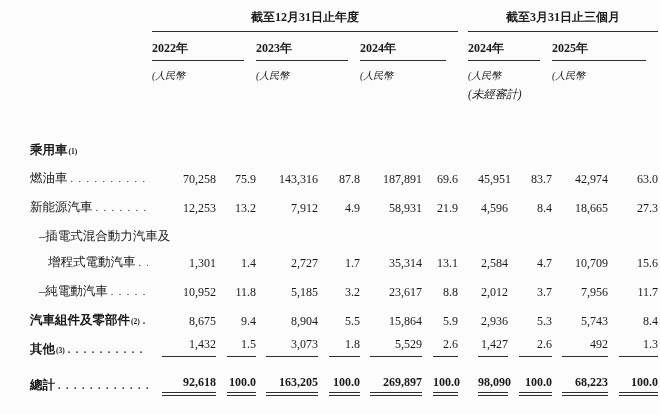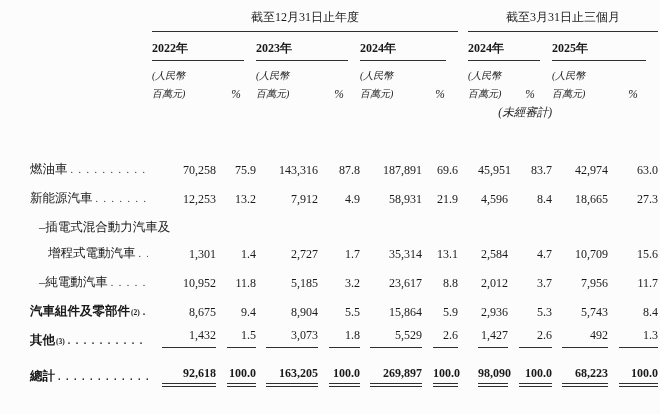--- a/index.html
+++ b/index.html
@@ -12,27 +12,27 @@
   td,th{padding:0;margin:0;font-weight:normal;vertical-align:bottom;font-size:12px;line-height:14px;}
   
   col.c-label{width:122px;}
   col.c-n1{width:64px;} col.c-p1{width:40px;}
   col.c-n2{width:62px;} col.c-p2{width:42px;}
   col.c-n3{width:62px;} col.c-p3{width:36px;}
   col.c-gap{width:10px;}
   col.c-n4{width:40px;} col.c-p4{width:44px;}
   col.c-n5{width:56px;} col.c-p5{width:50px;}
   
-  .sline{font-weight:normal;text-align:center;border-bottom:1px solid #2e2e2e;padding:4px 0 7px;}
+  .sline{font-weight:bold;text-align:center;border-bottom:1px solid #2e2e2e;padding:4px 0 7px;}
   .yline{font-weight:bold;text-align:left;border-bottom:1px solid #2e2e2e;padding:9px 0 5px;margin-right:12px;}
   .unit{font-style:italic;font-size:10px;text-align:left;}
   tr.u1 td{padding-top:8px;}
   tr.u2 td{padding-top:4px;}
   .pctc{font-style:italic;font-size:11.5px;text-align:center;}
-  .unaud{font-style:italic;font-size:11.5px;text-align:right;padding-top:4px;}
+  .unaud{font-style:italic;font-size:11.5px;text-align:left;padding-top:4px;}
   tr.spacer td{height:30px;}
   
   tr.r td{height:28px;padding-bottom:1px;}
   tr.r-group td{height:26px;}
   tr.r-two td{height:54px;}
   .lblflex{display:flex;align-items:baseline;}
   .lbl{font-size:12.5px;white-space:nowrap;}
   .b{font-weight:bold;}
   sup{font-size:7.5px;line-height:0;vertical-align:super;margin-left:1px;}
   .leader{flex:1;overflow:hidden;white-space:nowrap;margin:0 4px 0 3px;color:#222;}
@@ -105,45 +105,39 @@
         <td></td>
     <td class="unit">(人民幣</td>
         <td></td>
     <td class="unit">(人民幣</td>
         <td></td>
     <td></td>
     <td class="unit" colspan="2">(人民幣</td>
     <td class="unit" colspan="2">(人民幣</td>
   </tr>
 
-  <tr class="u2">
-    <td></td>
-    <td class="unit">百萬元)</td>
-    <td class="pctc">%</td>
-    <td class="unit">百萬元)</td>
-    <td class="pctc">%</td>
-    <td class="unit">百萬元)</td>
-    <td class="pctc">%</td>
-    <td></td>
-    <td class="unit">百萬元)</td>
-    <td class="pctc">%</td>
-    <td class="unit">百萬元)</td>
-    <td class="pctc">%</td>
-  </tr>
 
   <tr>
     <td colspan="8"></td>
     <td colspan="2" class="unaud">(未經審計)</td>
     <td colspan="2"></td>
   </tr>
 
   <tr class="spacer">
         <td colspan="12"></td>
       </tr>
 
+  <tr class="r r-group">
+    <td class="lbl b" colspan="12">
+          <div class="lblflex">
+            <span>乘用車</span>
+            <sup>(1)</sup>
+          </div>
+        </td>
+  </tr>
 
   <tr class="r">
     <td class="lbl">
           <div class="lblflex">
             <span>燃油車</span>
             <span class="leader"></span>
           </div>
         </td>
     <td class="num">
           <div class="seg">70,258</div>

